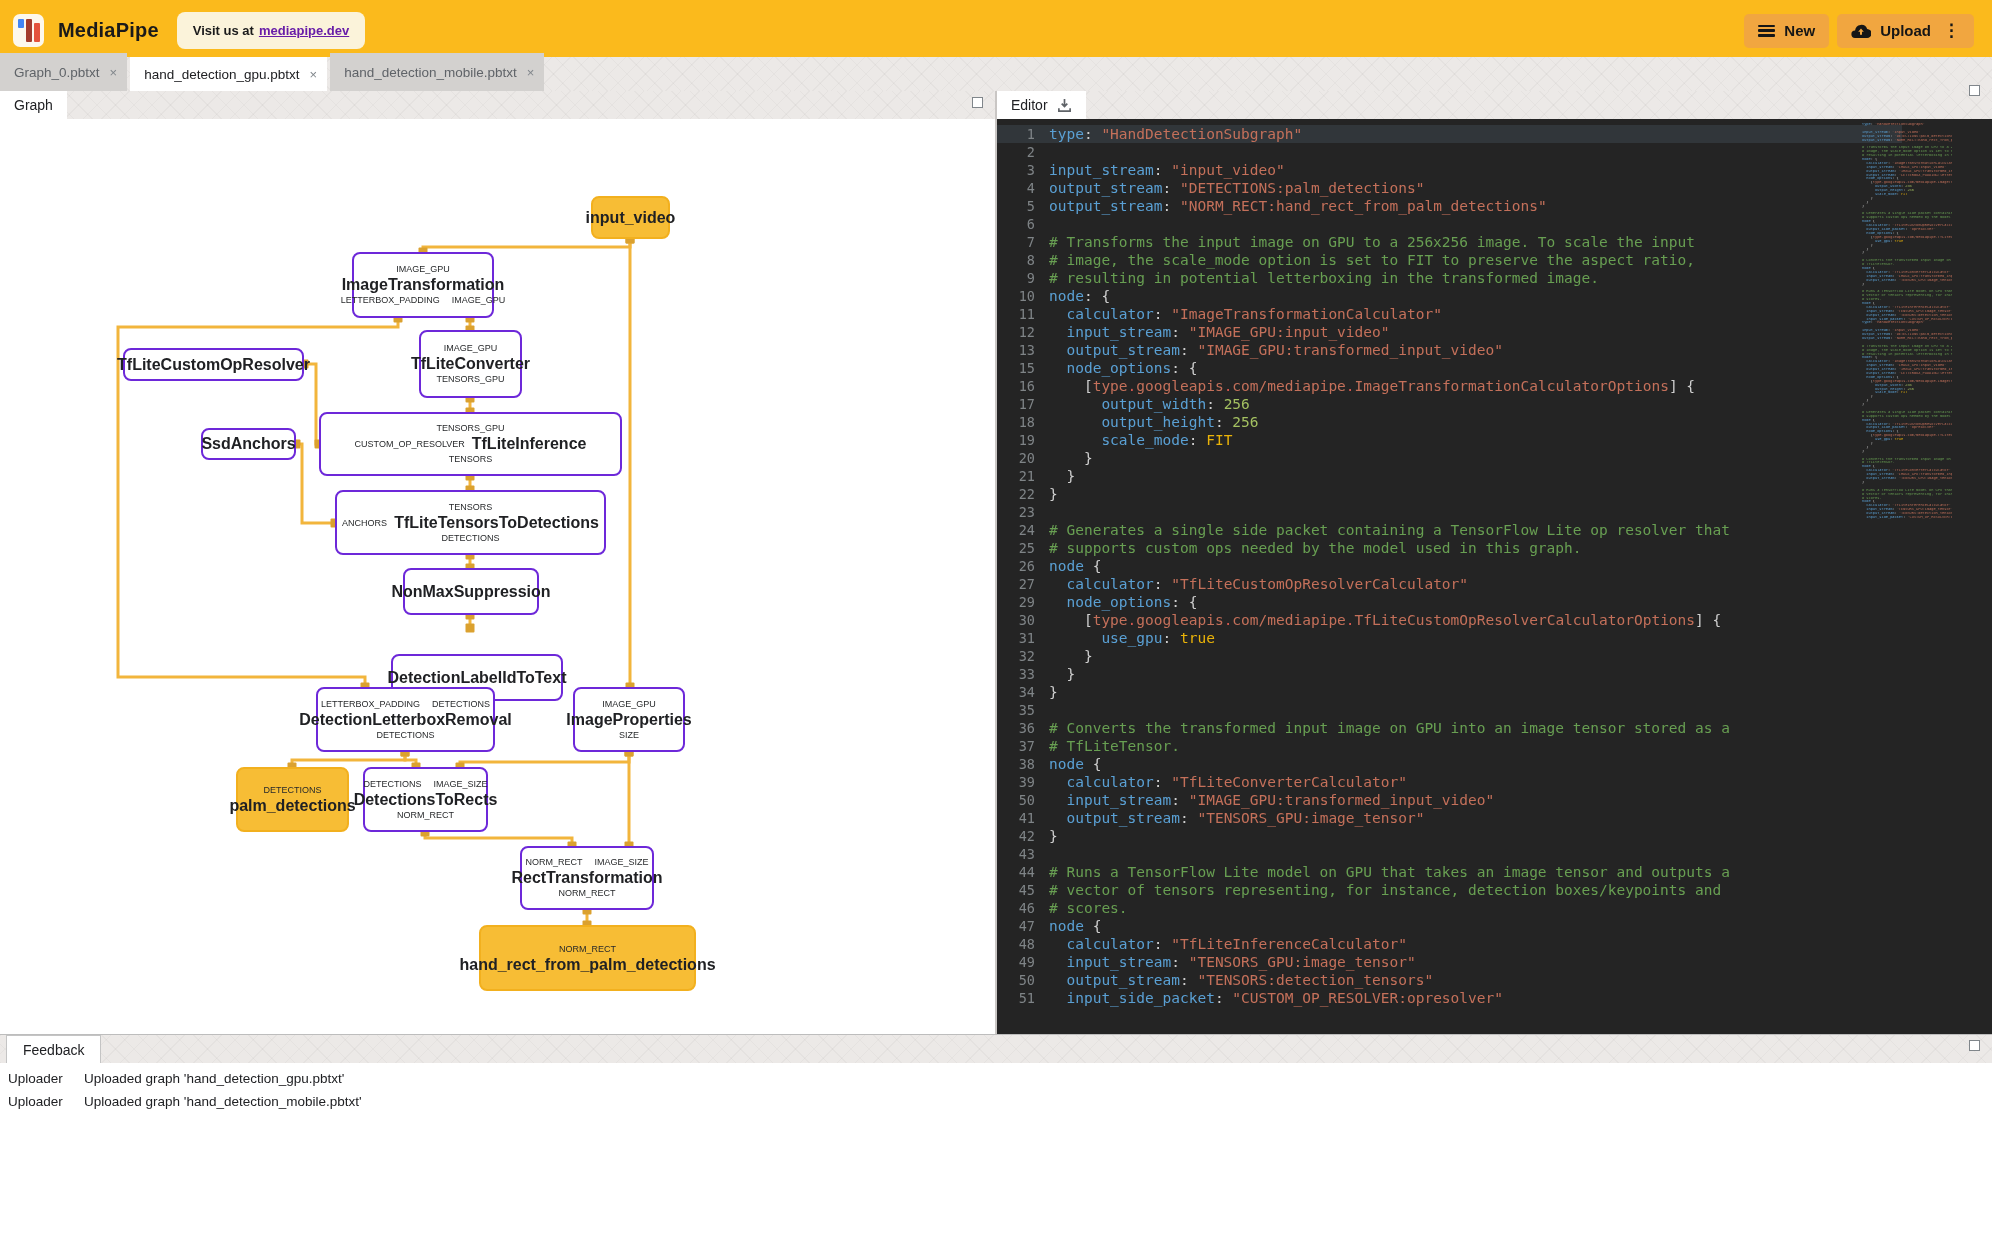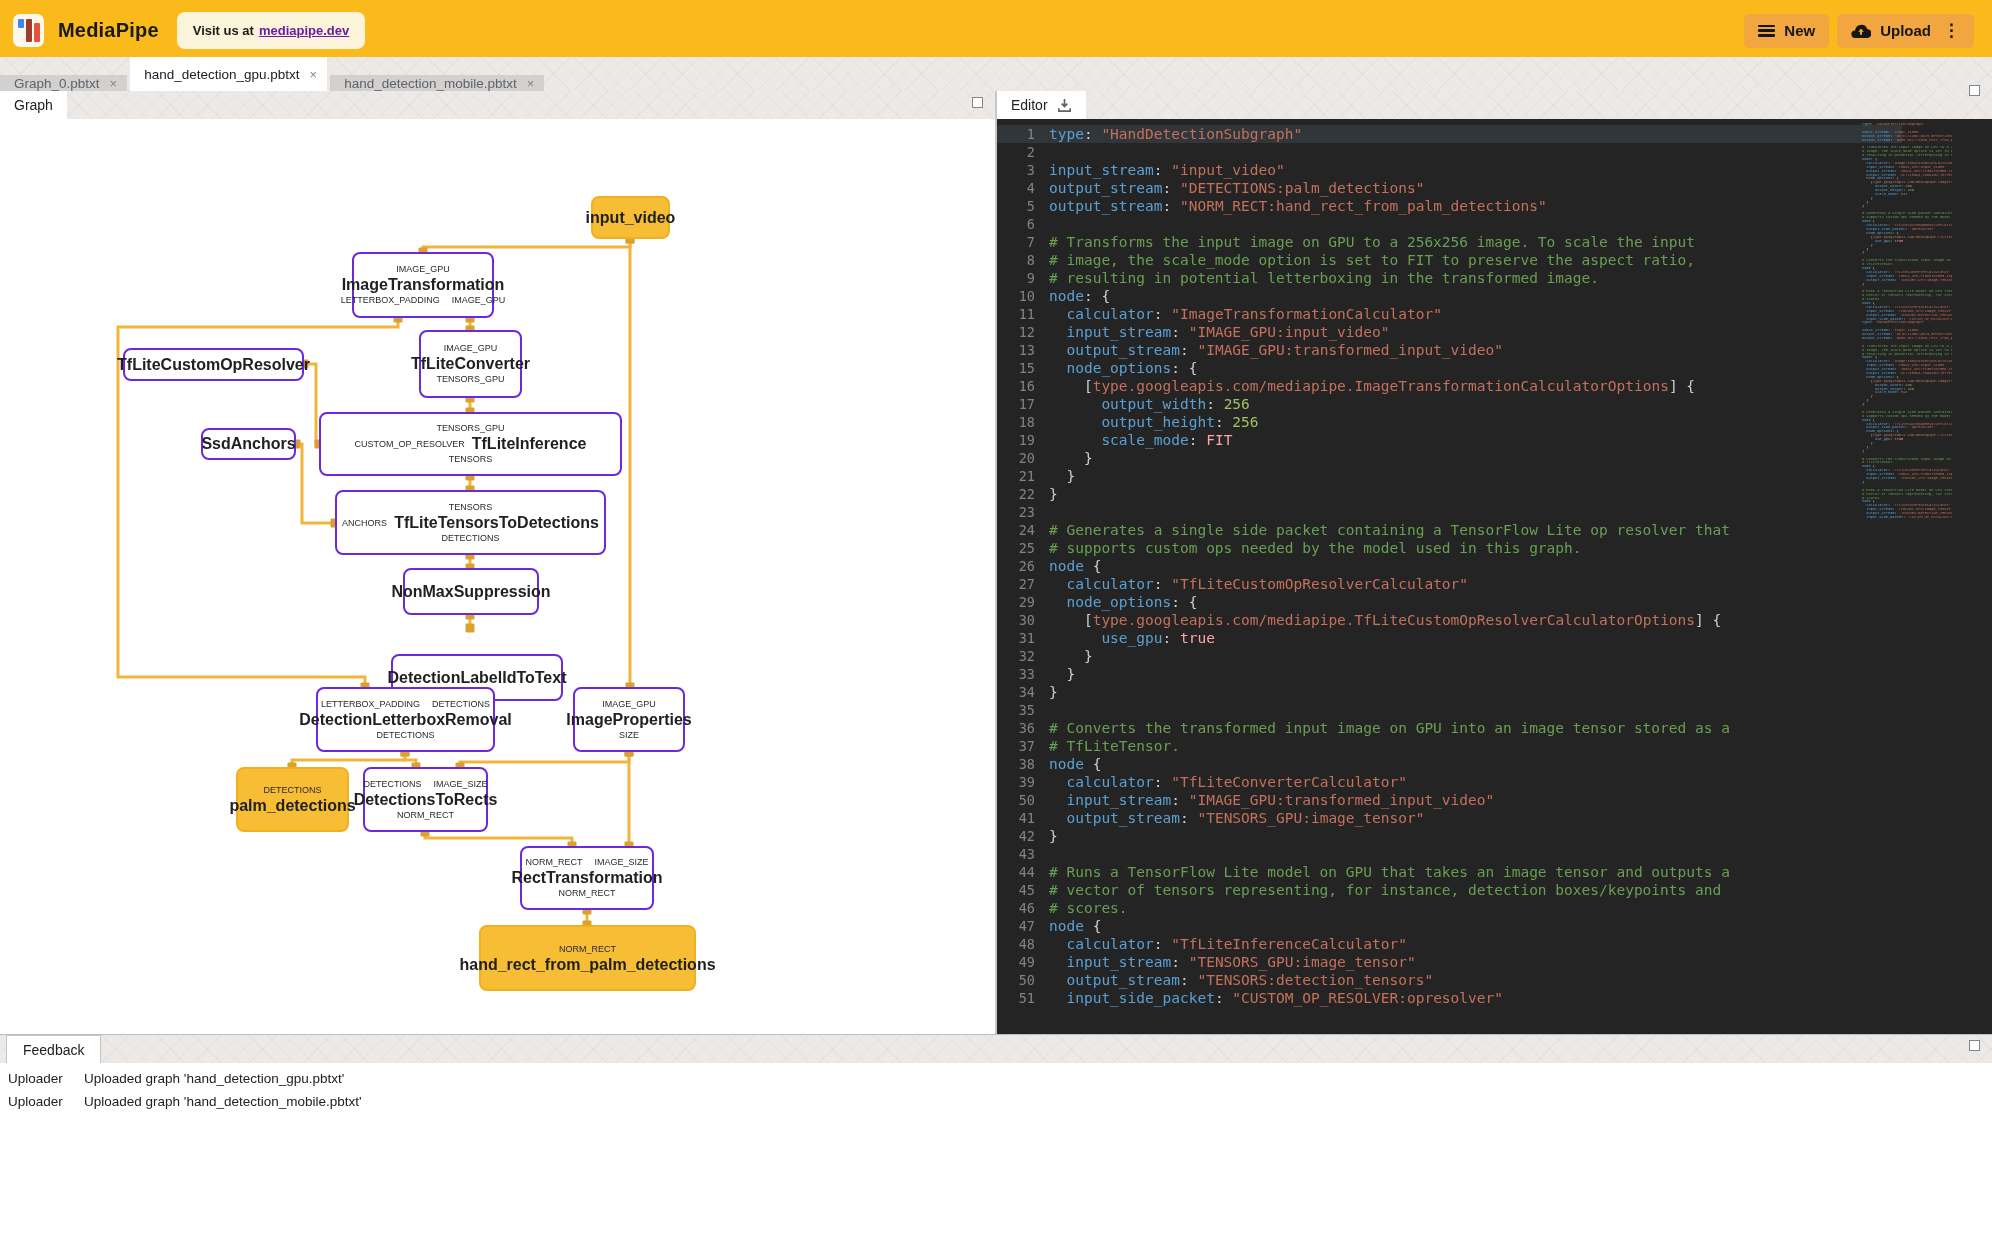--- a/index.html
+++ b/index.html
@@ -24,21 +24,21 @@
                  display:flex; align-items:center; padding:0 16px; font-size:13px; font-weight:bold; color:#1A1A1A;}
   #visit-badge a { color:#681DA8; margin-left:5px; text-decoration:underline; cursor:pointer;}
   #topbar-right { margin-left:auto; display:flex; gap:8px; margin-right:18px;}
   .tb-btn { background:#F1A640; border-radius:5px; height:34px; display:flex; align-items:center;
             padding:0 14px; font-size:15px; font-weight:bold; color:#161616; cursor:pointer; gap:9px;}
   .hamburger { width:17px; height:12px; display:flex; flex-direction:column; justify-content:space-between;}
   .hamburger i { display:block; height:2.5px; background:#161616; border-radius:1px;}
   .kebab { font-size:17px; font-weight:bold; letter-spacing:0; margin-left:3px; }
   
   #filetabs { position:absolute; left:0; top:57px; width:1992px; height:34px; display:flex; align-items:flex-end;}
-  .ftab { height:16px; display:flex; align-items:center; padding:0 10px 0 14px; font-size:13.5px;
+  .ftab { height:38px; display:flex; align-items:center; padding:0 10px 0 14px; font-size:13.5px;
           color:#5F6368; background:#D3D1CF; margin-right:3px; cursor:pointer; white-space:nowrap;}
   .ftab.active { height:34px; background:#FFFFFF; color:#202124; }
   .ftab .close { margin-left:10px; font-size:13px; color:#80868B; cursor:pointer; }
   
   .panel-strip { position:absolute; top:91px; height:28px; }
   #graph-strip { left:0; width:995px;padding-left:16px; }
   #editor-strip { left:997px; width:995px; }
   .ptab { position:absolute; left:0; bottom:0; height:28px; background:#fff; display:flex; align-items:center;
           padding:0 14px; font-size:14px; color:#202124; gap:9px; cursor:pointer; }
   .expand-icon { position:absolute; width:11px; height:11px; border:1.5px solid #80868B; background:#fff; cursor:pointer;}
@@ -56,21 +56,21 @@
   #panel-divider { position:absolute; left:995px; top:91px; width:2px; height:943px; background:#C9C6C4;}
   
   #editor { position:absolute; left:997px; top:119px; width:995px; height:915px; background:#242424;
             overflow:hidden; font-family:"DejaVu Sans Mono", monospace; font-size:14.5px; }
   #code { position:absolute; left:0; top:6px; width:905px; }
   .cl { display:flex; height:18px; line-height:18px; white-space:pre; }
   .cl.active { background:#31363a; }
   .cl .ln { width:52px; text-align:right; padding-right:14px; color:#7F8487; flex:none; font-size:13.5px;}
   .cl .ct { flex:1; }
   .t-k { color:#5AA0D4; } .t-p { color:#CFCFCF; } .t-s { color:#C4705A; }
-  .t-c { color:#689F52; } .t-n { color:#A4C161; } .t-e { color:#fca5a5; }
+  .t-c { color:#689F52; } .t-n { color:#A4C161; } .t-e { color:#eab308; }
   .t-b { color:#C4705A; } .t-d { color:#D4564E; }
   #minimap { position:absolute; right:40px; top:4px; width:90px; cursor:pointer; }
   .mm-line { white-space:pre; font-size:3.6px; line-height:3.9px; height:3.9px; overflow:hidden; opacity:.95;}
   
   #feedback { position:absolute; left:0; top:1034px; width:1992px; height:208px; background:#fff;
               border-top:1px solid #BDBDBD; }
   #feedback-striprow { position:absolute; left:0; top:0; width:1992px; height:28px; }
   #feedback-tab { position:absolute; left:6px; top:0; height:28px; background:#fff;
                   border:1px solid #C4C4C4; border-bottom:none; display:flex; align-items:center;
                   padding:0 16px; font-size:14px; color:#202124; cursor:pointer;}

